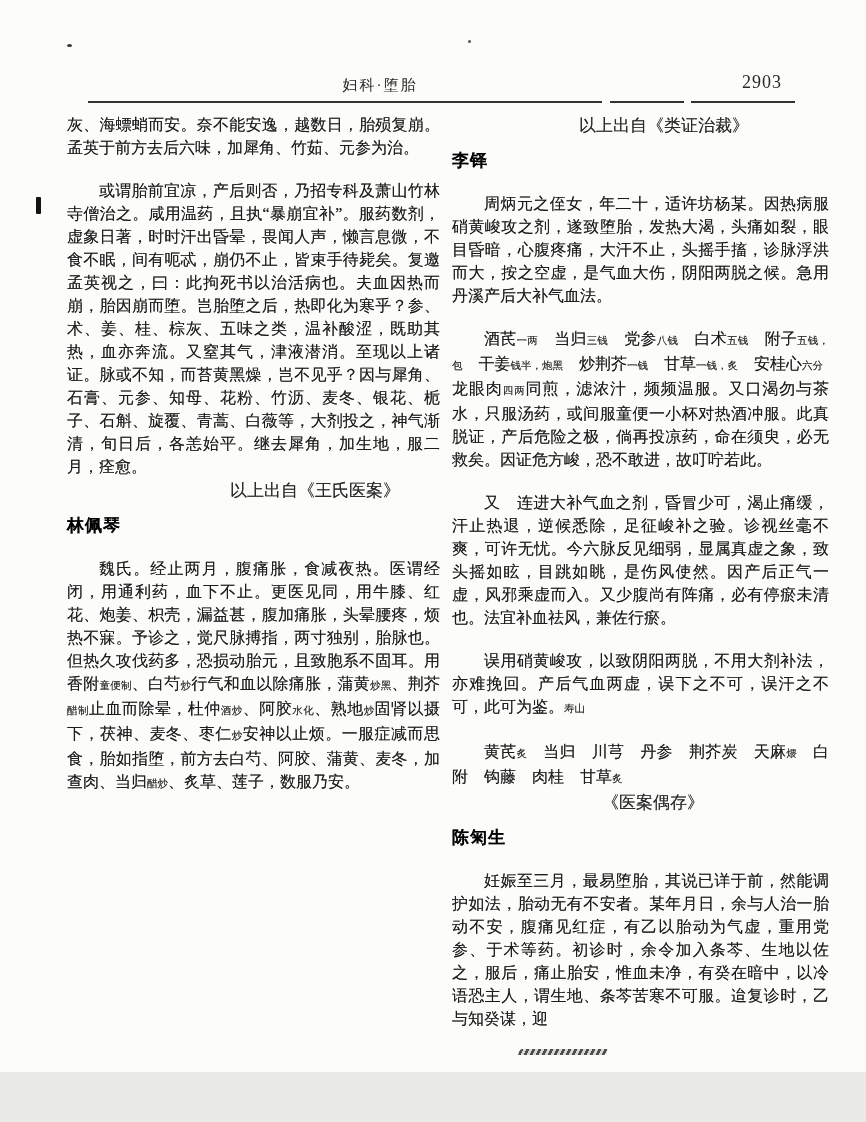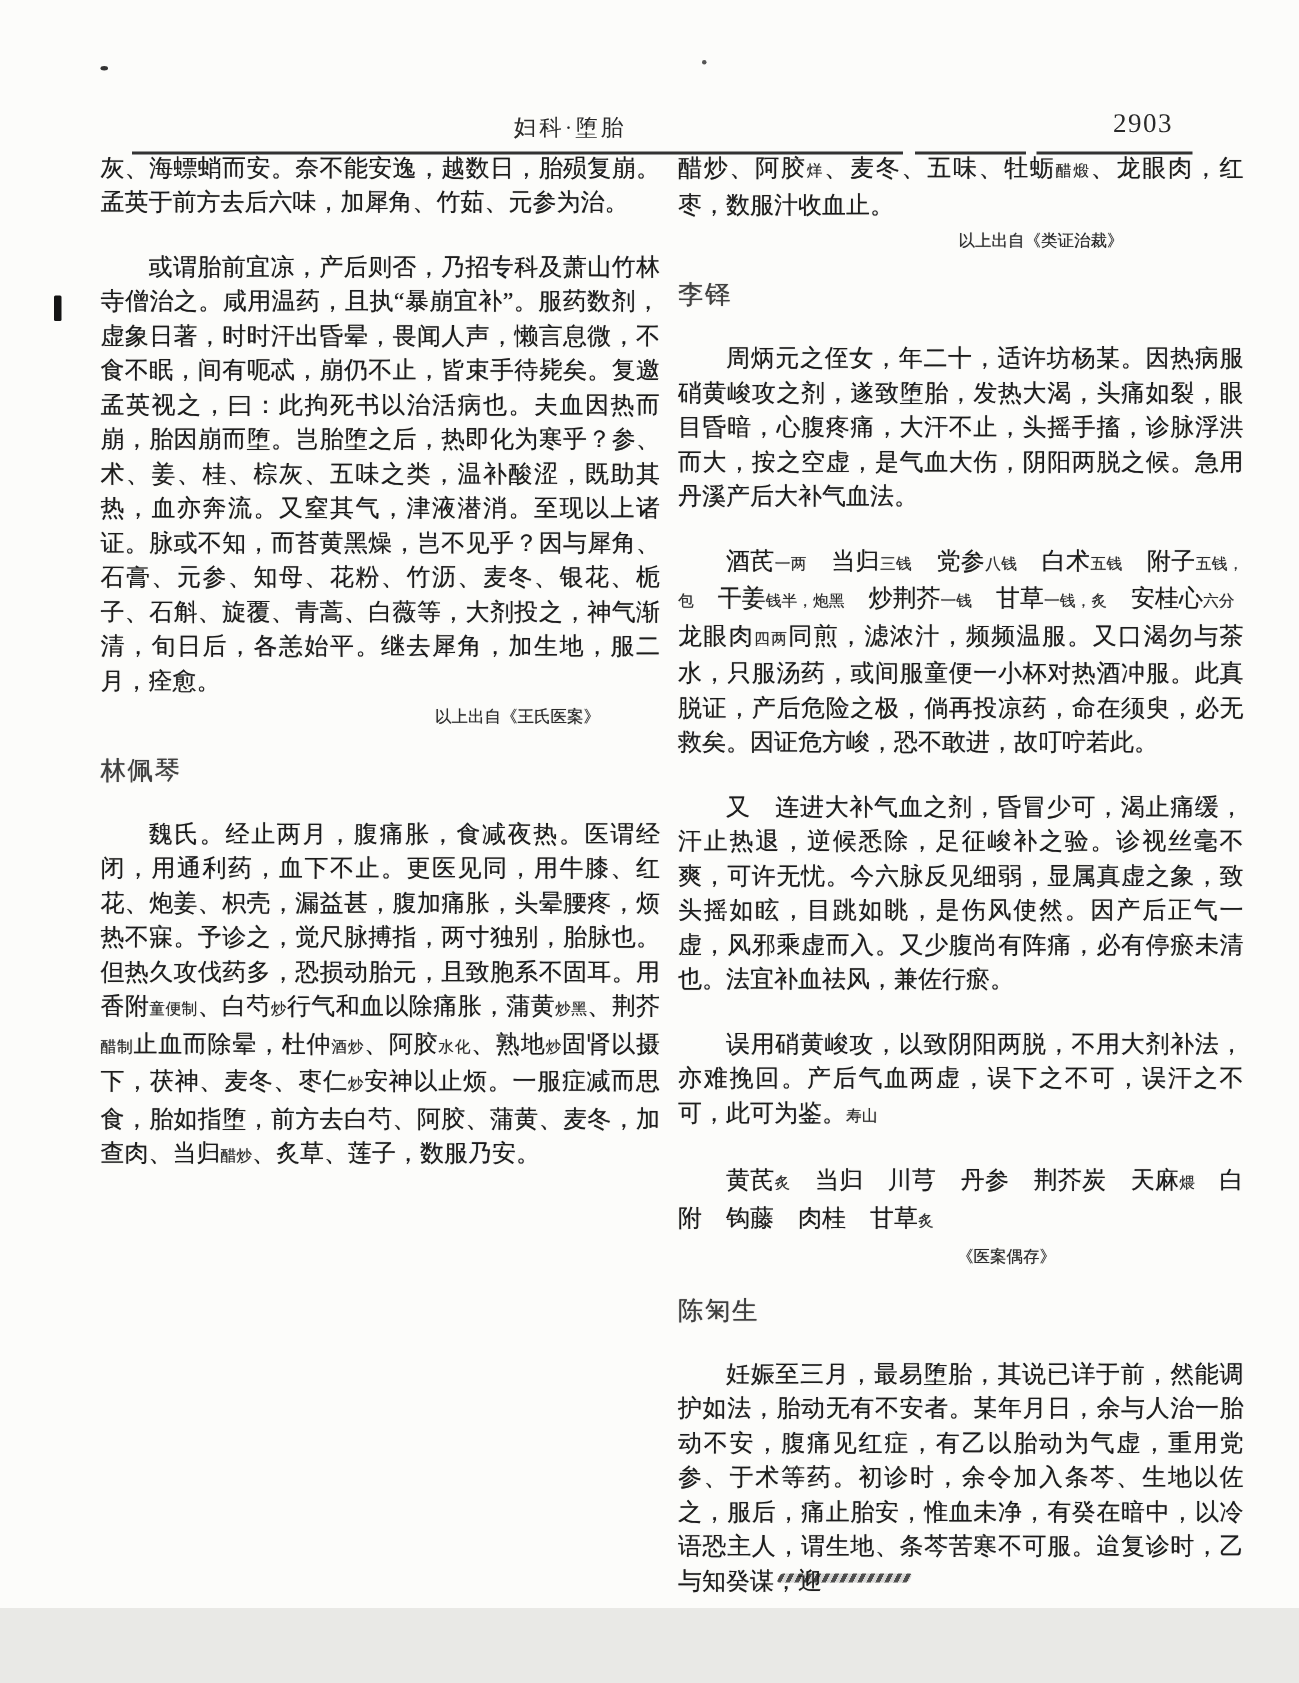--- a/index.html
+++ b/index.html
@@ -19,37 +19,37 @@
   .hpage{
     position:absolute;top:72px;left:742px;
     font-size:18px;letter-spacing:1px;color:#2a2a2a;text-align:center;
   }
   .rule{position:absolute;top:101px;height:0;border-top:2px solid #333;}
   .r1{left:88px;width:514px;}
   .r2{left:610px;width:74px;}
   .r3{left:691px;width:104px;}
   
   .col{
-    position:absolute;top:101px;
+    position:absolute;top:113px;
     font-size:16px;line-height:23px;
     text-align:justify;
     text-shadow:0 0 .5px rgba(10,10,10,.55);
   }
   .colL{left:67px;width:373px;}
   .colR{left:452px;width:377px;}
   p{margin:0;padding:0;}
   .indent{text-indent:2em;margin-top:20px;}
   .gap{margin-top:23px;}
   h3{
-    font-size:17px;font-weight:normal;color:#404040;
+    font-size:17px;font-weight:bold;color:#000000;
     margin:14px 0 8px 0;letter-spacing:1px;
     text-shadow:0 0 .6px rgba(0,0,0,.7);
   }
   .citation{
-    font-size:11px;line-height:19px;color:#2b2b2b;
+    font-size:17px;line-height:19px;color:#2b2b2b;
     text-align:right;margin:3px 0 0 0;
   }
   .citL{padding-right:40px;}
   .citR1{padding-right:80px;}
   .citR2{padding-right:125px;}
   .sm{font-size:10.5px;color:#2e2e2e;}
   
   .tick{position:absolute;left:36px;top:197px;width:5px;height:17px;background:#141414;border-radius:1px;}
   .dot1{position:absolute;left:67px;top:44px;width:5px;height:3px;background:#333;border-radius:50%;}
   .dot2{position:absolute;left:468px;top:40px;width:3px;height:3px;background:#555;border-radius:50%;}
@@ -72,21 +72,20 @@
 
   <div class="col colL">
     <p>灰、海螵蛸而安。奈不能安逸，越数日，胎殒复崩。孟英于前方去后六味，加犀角、竹茹、元参为治。</p>
     <p class="indent">或谓胎前宜凉，产后则否，乃招专科及萧山竹林寺僧治之。咸用温药，且执“暴崩宜补”。服药数剂，虚象日著，时时汗出昏晕，畏闻人声，懒言息微，不食不眠，间有呃忒，崩仍不止，皆束手待毙矣。复邀孟英视之，曰：此拘死书以治活病也。夫血因热而崩，胎因崩而堕。岂胎堕之后，热即化为寒乎？参、术、姜、桂、棕灰、五味之类，温补酸涩，既助其热，血亦奔流。又窒其气，津液潜消。至现以上诸证。脉或不知，而苔黄黑燥，岂不见乎？因与犀角、石膏、元参、知母、花粉、竹沥、麦冬、银花、栀子、石斛、旋覆、青蒿、白薇等，大剂投之，神气渐清，旬日后，各恙始平。继去犀角，加生地，服二月，痊愈。</p>
     <p class="citation citL">以上出自《王氏医案》</p>
     <h3>林佩琴</h3>
     <p class="indent"><span>魏氏。经止两月，腹痛胀，食减夜热。医谓经闭，用通利药，血下不止。更医见同，用牛膝、红花、炮姜、枳壳，漏益甚，腹加痛胀，头晕腰疼，烦热不寐。予诊之，觉尺脉搏指，两寸独别，胎脉也。但热久攻伐药多，恐损动胎元，且致胞系不固耳。用香附</span><span class="sm">童便制</span><span>、白芍</span><span class="sm">炒</span><span>行气和血以除痛胀，蒲黄</span><span class="sm">炒黑</span><span>、荆芥</span><span class="sm">醋制</span><span>止血而除晕，杜仲</span><span class="sm">酒炒</span><span>、阿胶</span><span class="sm">水化</span><span>、熟地</span><span class="sm">炒</span><span>固肾以摄下，茯神、麦冬、枣仁</span><span class="sm">炒</span><span>安神以止烦。一服症减而思食，胎如指堕，前方去白芍、阿胶、蒲黄、麦冬，加查肉、当归</span><span class="sm">醋炒</span><span>、炙草、莲子，数服乃安。</span></p>
   </div>
 
   <div class="col colR">
-    <p><span>醋炒、阿胶</span><span class="sm">烊</span><span>、麦冬、五味、牡蛎</span><span class="sm">醋煅</span><span>、龙眼肉，红枣，数服汁收血止。</span></p>
     <p class="citation citR1">以上出自《类证治裁》</p>
     <h3>李铎</h3>
     <p class="indent">周炳元之侄女，年二十，适许坊杨某。因热病服硝黄峻攻之剂，遂致堕胎，发热大渴，头痛如裂，眼目昏暗，心腹疼痛，大汗不止，头摇手搐，诊脉浮洪而大，按之空虚，是气血大伤，阴阳两脱之候。急用丹溪产后大补气血法。</p>
     <p class="indent"><span>酒芪</span><span class="sm">一两</span><span>　当归</span><span class="sm">三钱</span><span>　党参</span><span class="sm">八钱</span><span>　白术</span><span class="sm">五钱</span><span>　附子</span><span class="sm">五钱，包</span><span>　干姜</span><span class="sm">钱半，炮黑</span><span>　炒荆芥</span><span class="sm">一钱</span><span>　甘草</span><span class="sm">一钱，炙</span><span>　安桂心</span><span class="sm">六分</span><span>　龙眼肉</span><span class="sm">四两</span><span>同煎，滤浓汁，频频温服。又口渴勿与茶水，只服汤药，或间服童便一小杯对热酒冲服。此真脱证，产后危险之极，倘再投凉药，命在须臾，必无救矣。因证危方峻，恐不敢进，故叮咛若此。</span></p>
     <p class="indent">又　连进大补气血之剂，昏冒少可，渴止痛缓，汗止热退，逆候悉除，足征峻补之验。诊视丝毫不爽，可许无忧。今六脉反见细弱，显属真虚之象，致头摇如眩，目跳如眺，是伤风使然。因产后正气一虚，风邪乘虚而入。又少腹尚有阵痛，必有停瘀未清也。法宜补血祛风，兼佐行瘀。</p>
     <p class="indent"><span>误用硝黄峻攻，以致阴阳两脱，不用大剂补法，亦难挽回。产后气血两虚，误下之不可，误汗之不可，此可为鉴。</span><span class="sm">寿山</span></p>
     <p class="indent"><span>黄芪</span><span class="sm">炙</span><span>　当归　川芎　丹参　荆芥炭　天麻</span><span class="sm">煨</span><span>　白附　钩藤　肉桂　甘草</span><span class="sm">炙</span></p>
     <p class="citation citR2">《医案偶存》</p>
     <h3>陈匊生</h3>
     <p class="indent">妊娠至三月，最易堕胎，其说已详于前，然能调护如法，胎动无有不安者。某年月日，余与人治一胎动不安，腹痛见红症，有乙以胎动为气虚，重用党参、于术等药。初诊时，余令加入条芩、生地以佐之，服后，痛止胎安，惟血未净，有癸在暗中，以冷语恐主人，谓生地、条芩苦寒不可服。迨复诊时，乙与知癸谋，迎</p>

